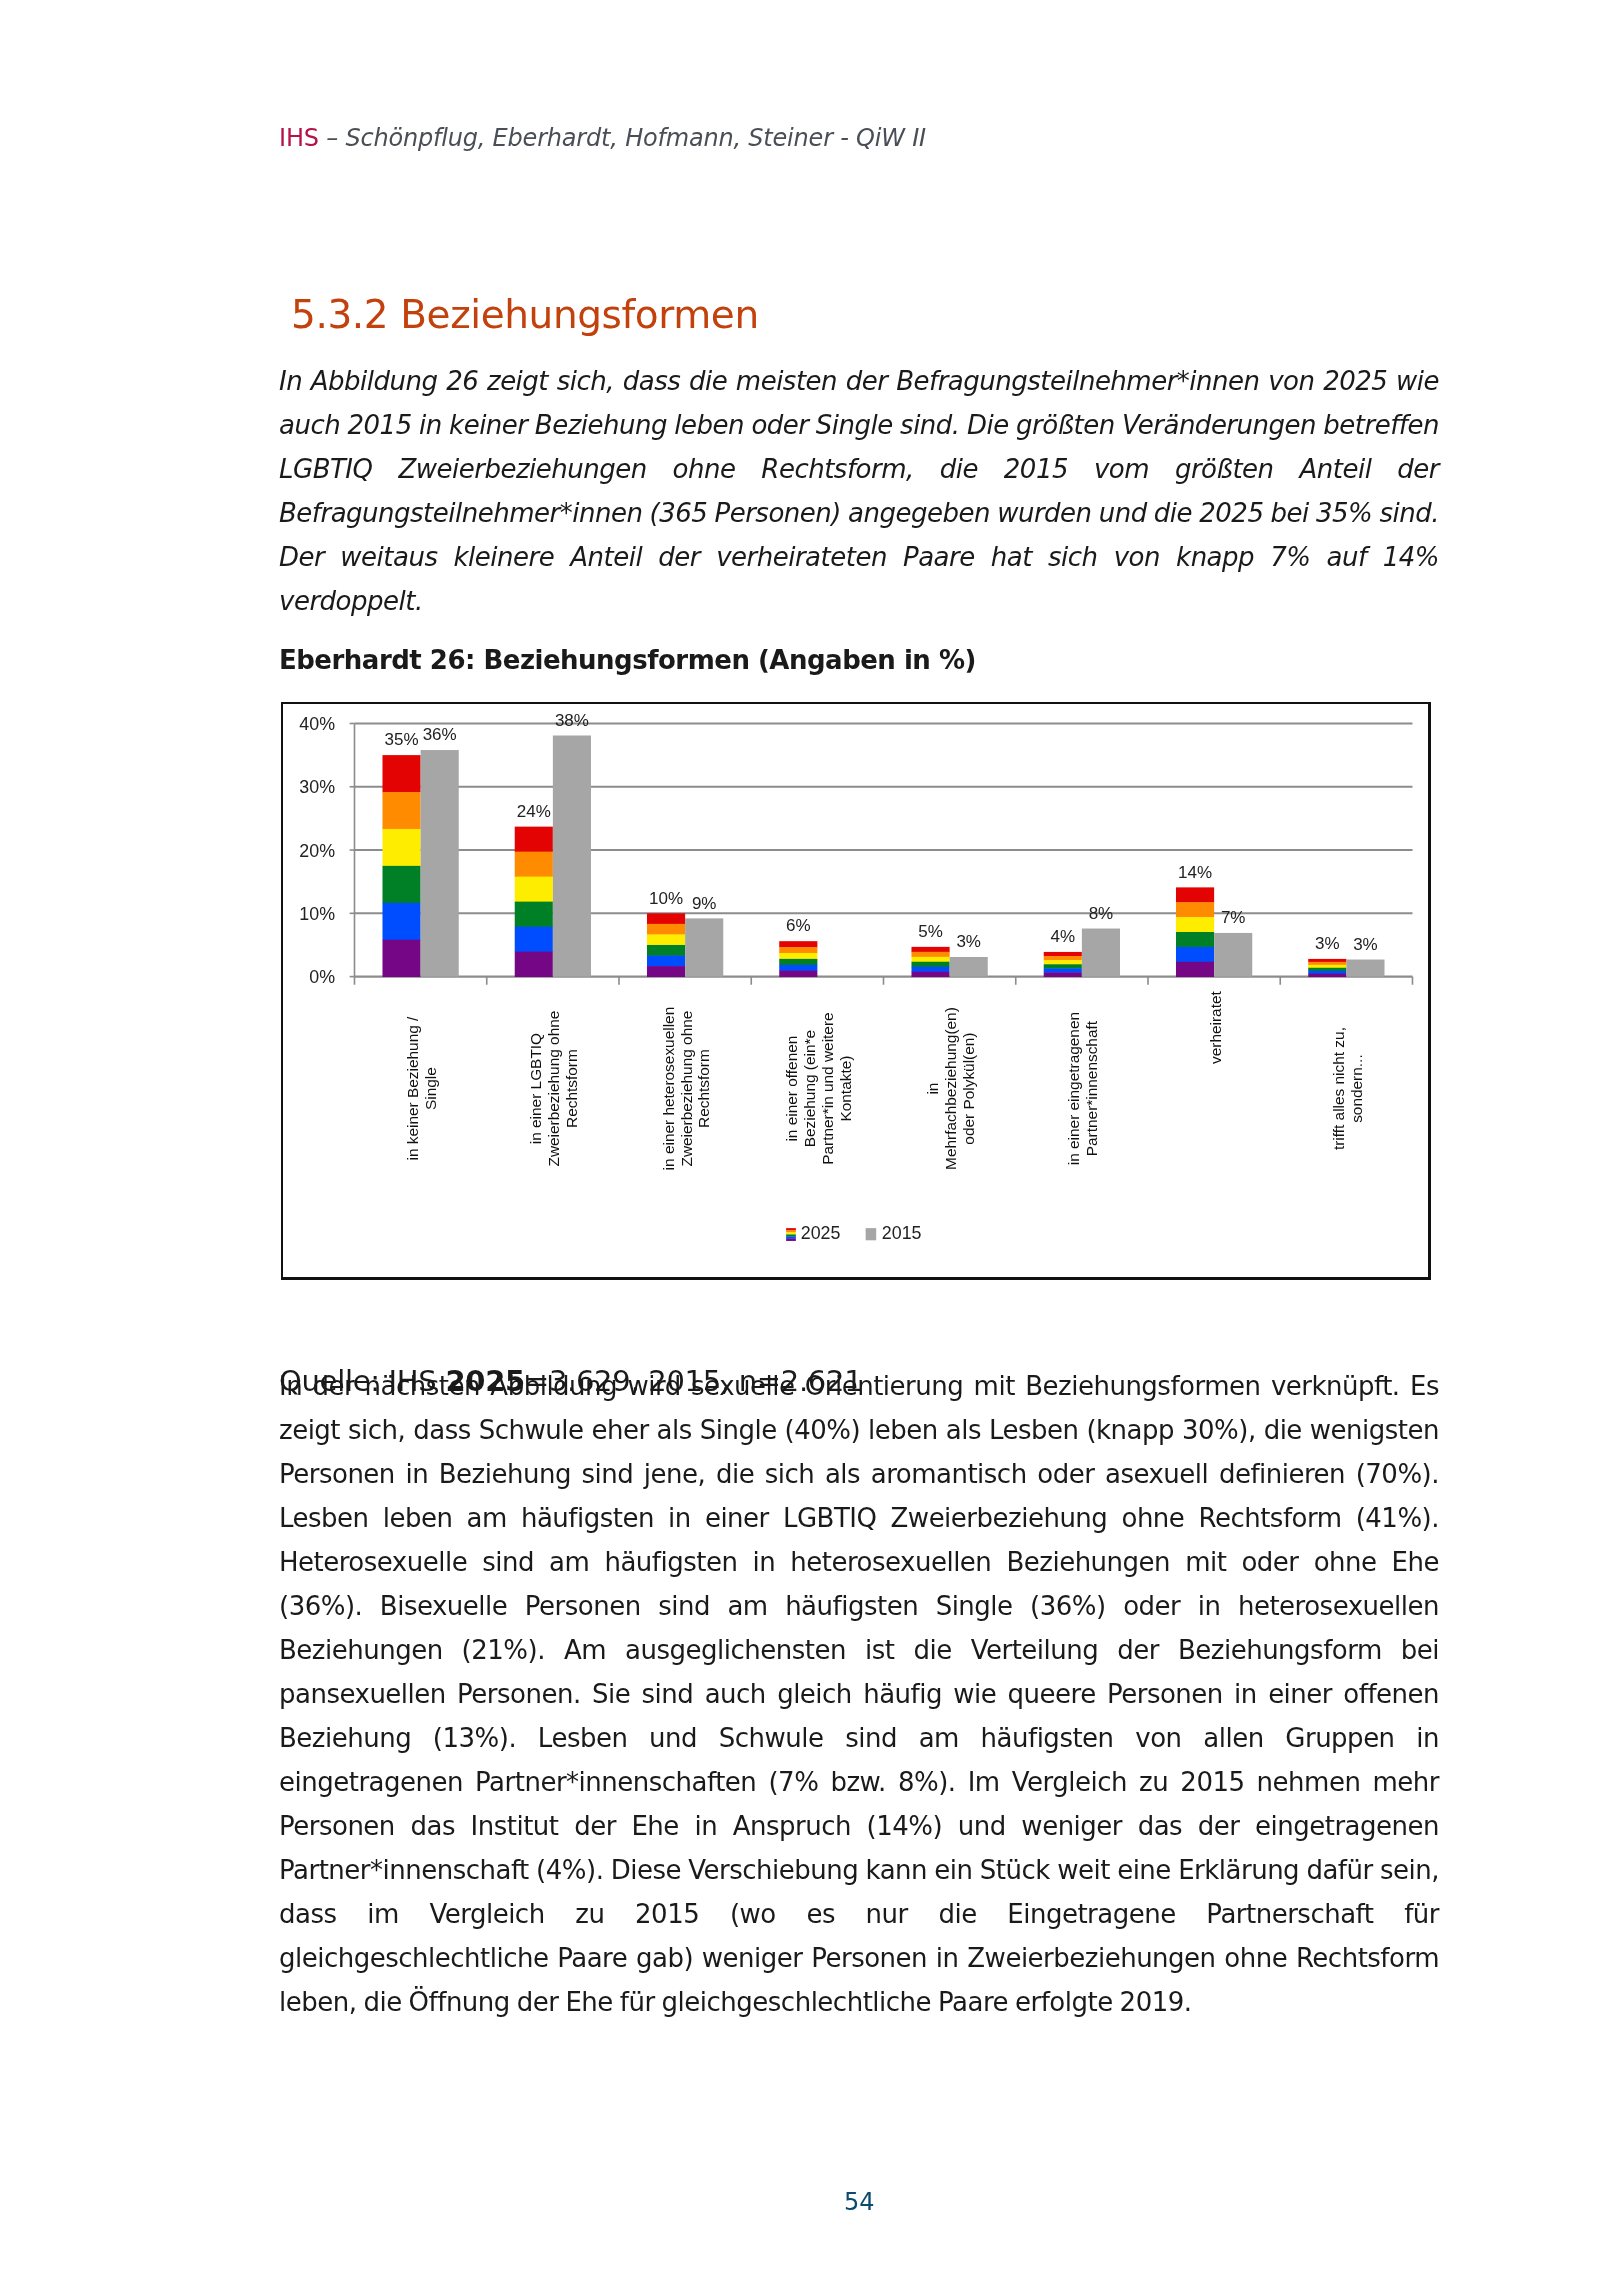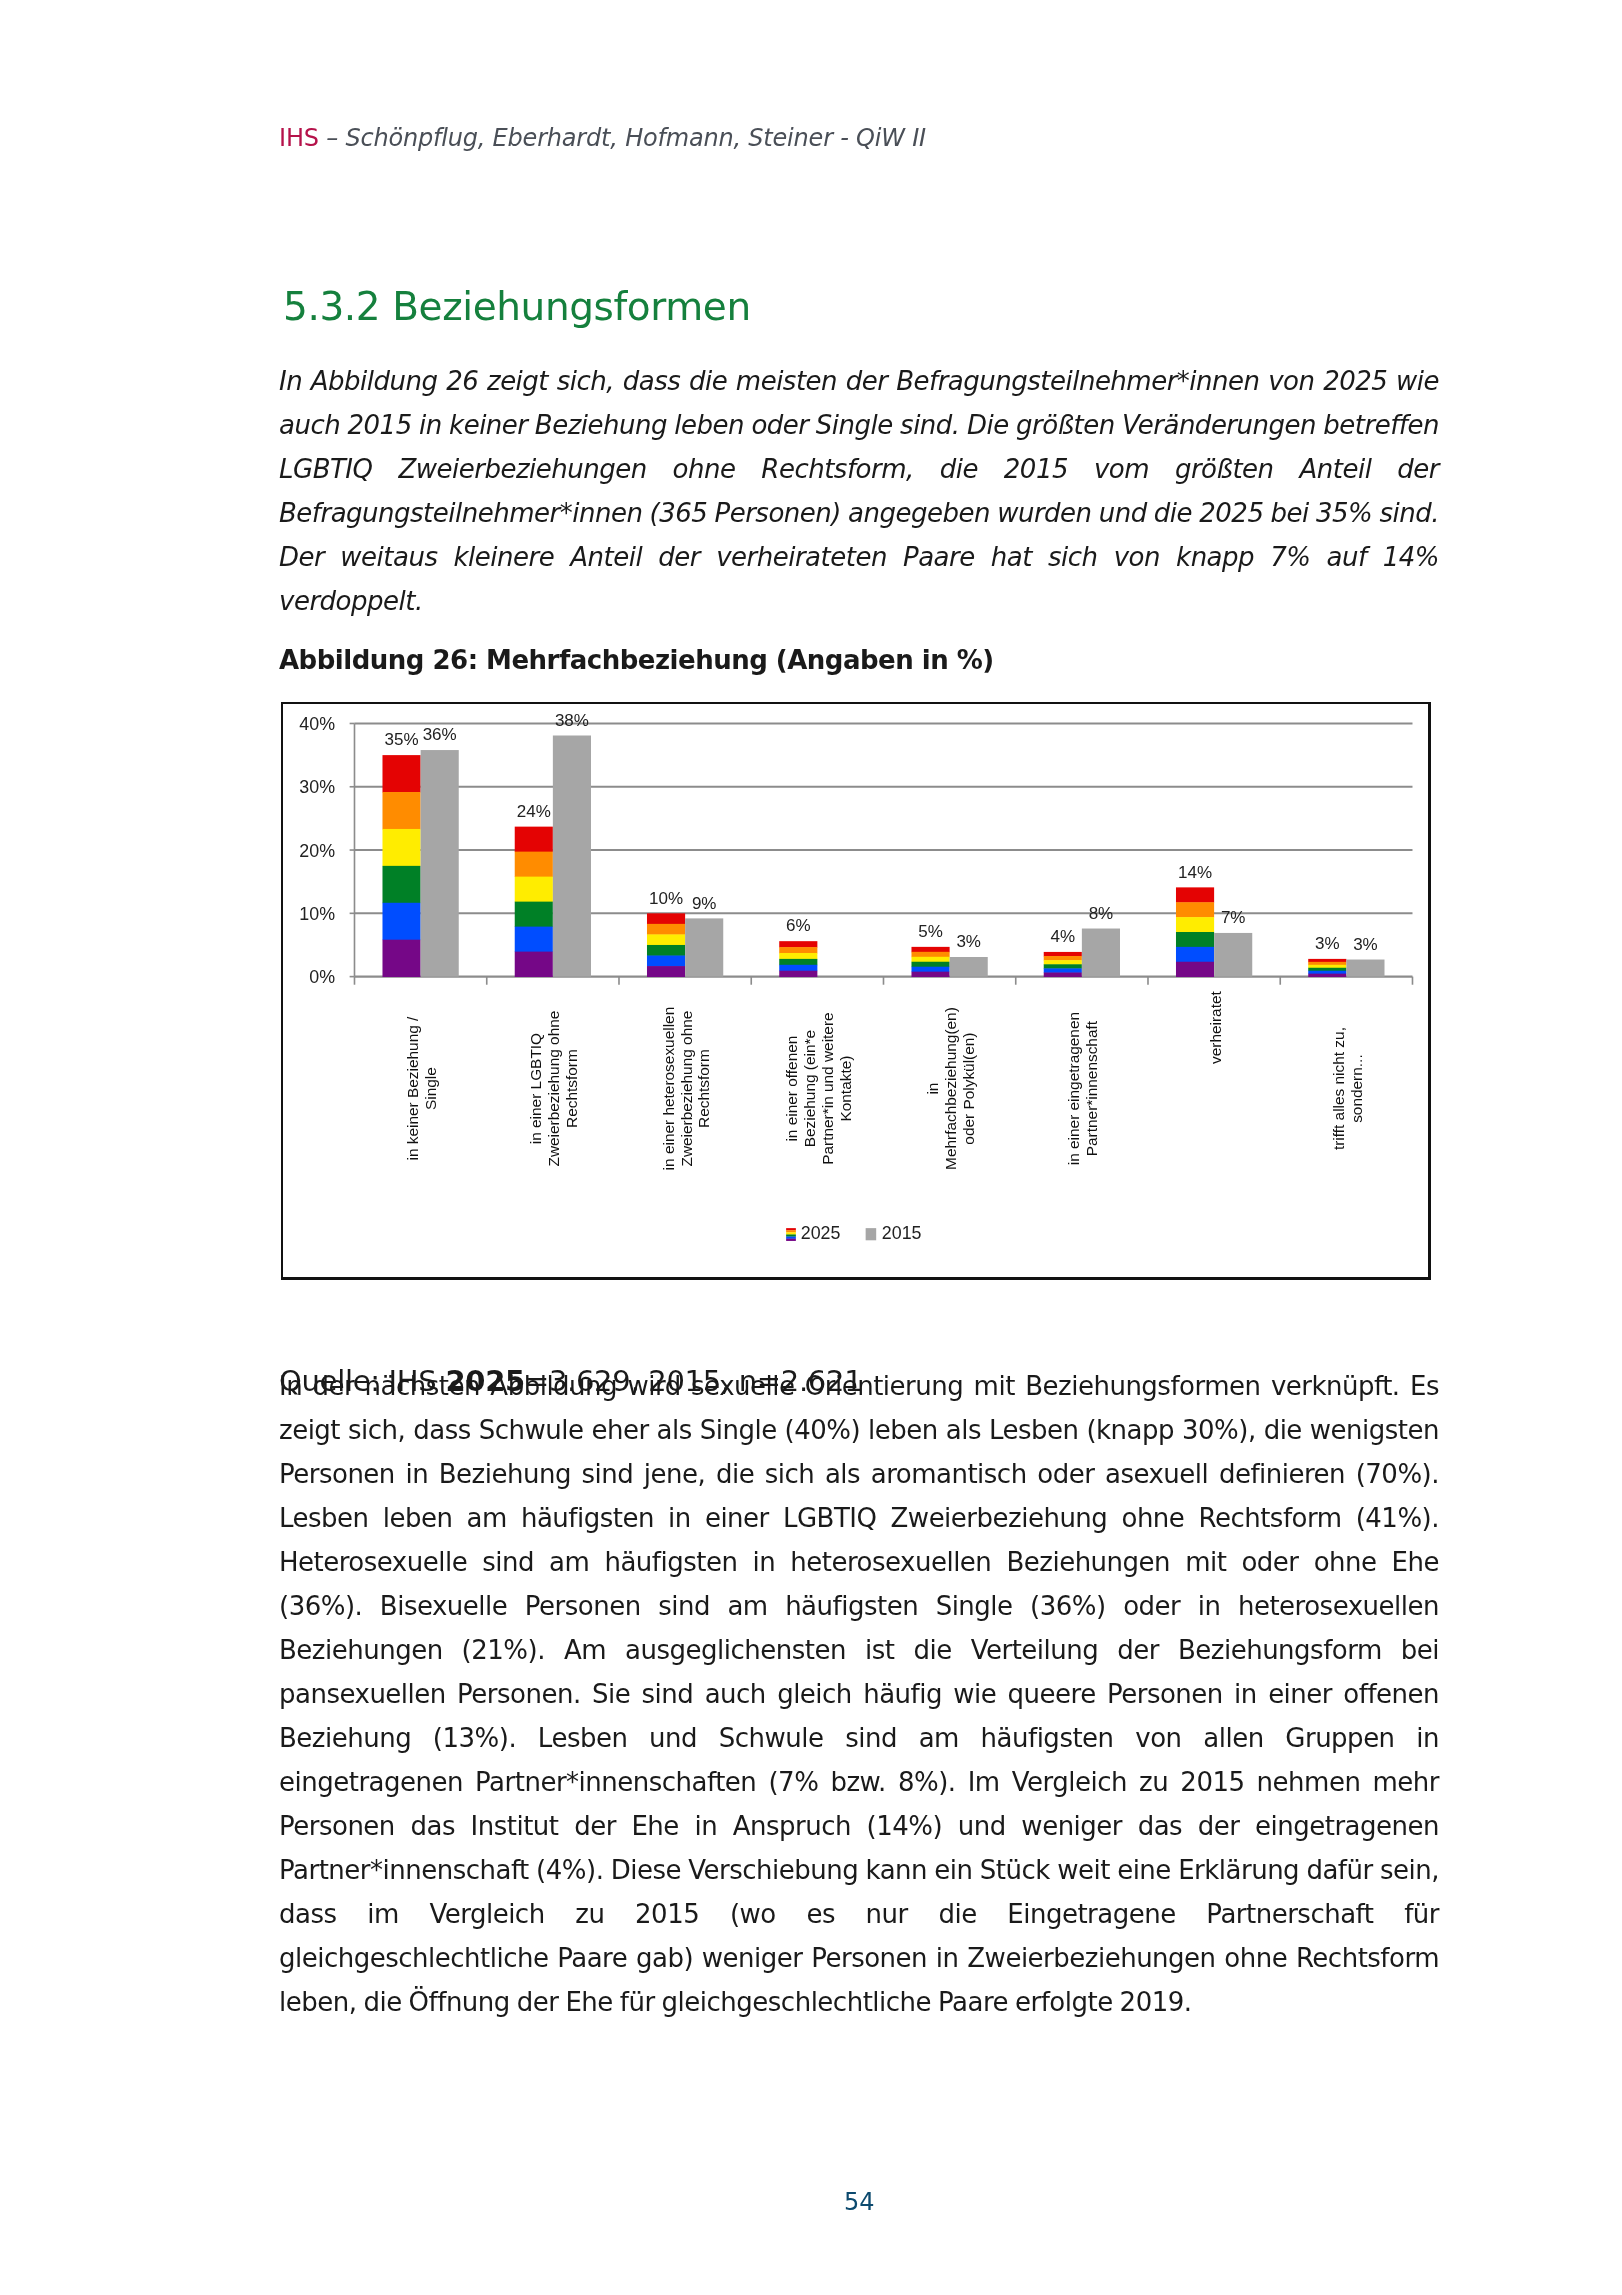--- a/index.html
+++ b/index.html
@@ -1,19 +1,19 @@
 <!DOCTYPE html>
 <html style="font-size:13px"><head>
 <meta charset="utf-8">
 <style>
   html, body { margin: 0; padding: 0; background: #ffffff; }
   body { width: 1622px; height: 2295px; position: relative; font-family: "DejaVu Sans", sans-serif; color: #1a1a1a; overflow: hidden; }
   .running-header { position: absolute; left: 279px; top: 104px; font-size: 24px; color: #4a4f57; font-style: italic; letter-spacing: -0.2px; margin-top: 20px; }
   .running-header .brand { color: #b5124a; font-style: normal; }
-  .section-title { position: absolute; left: 279px; top: 280px; font-size: 39px; color: #15803d; font-weight: normal; margin: 4px; letter-spacing: -0.4px; }
+  .section-title { position: absolute; left: 279px; top: 280px; font-size: 39px; color: #c2410c; font-weight: normal; margin: 12px; letter-spacing: -0.4px; }
   .para { position: absolute; left: 279px; width: 1160px; font-size: 26px; line-height: 44px; text-align: justify; margin: 0; letter-spacing: -0.5px; word-spacing: -0.8px; }
   .para1 { top: 359px; font-style: italic; }
   .para2 { top: 1364px; }
   .figure-caption { position: absolute; left: 279px; top: 645px; font-size: 26px; font-weight: bold; letter-spacing: -0.5px; margin: 0; }
   .chart-frame { position: absolute; left: 281px; top: 702px; width: 1150px; height: 578px; border: 2.4px solid #111; border-right-width: 3.2px; border-bottom-width: 3.2px; box-sizing: border-box; background: #fff; }
   .chart-frame svg { position: absolute; left: 0; top: 0; }
   .source { position: absolute; left: 279px; top: 1364px; font-size: 29px; letter-spacing: -0.3px; }
   .source b { font-weight: bold; }
   .page-number { position: absolute; left: 844px; top: 2140px; font-size: 24px; color: #0c4a6e; margin-top: 48px; }
   svg text { font-family: "Liberation Sans", "DejaVu Sans", sans-serif; }
@@ -22,21 +22,21 @@
 <body>
 
 <div class="running-header">
   <span class="brand">IHS</span><span> – Schönpflug, Eberhardt, Hofmann, Steiner - QiW II</span>
 </div>
 
 <h2 class="section-title">5.3.2 Beziehungsformen</h2>
 
 <p class="para para1">In Abbildung 26 zeigt sich, dass die meisten der Befragungsteilnehmer*innen von 2025 wie auch 2015 in keiner Beziehung leben oder Single sind. Die größten Veränderungen betreffen LGBTIQ Zweierbeziehungen ohne Rechtsform, die 2015 vom größten Anteil der Befragungsteilnehmer*innen (365 Personen) angegeben wurden und die 2025 bei 35% sind. Der weitaus kleinere Anteil der verheirateten Paare hat sich von knapp 7% auf 14% verdoppelt.</p>
 
-<p class="figure-caption">Abbildung 26: Mehrfachbeziehung (Angaben in %)</p>
+<p class="figure-caption">Eberhardt 26: Beziehungsformen (Angaben in %)</p>
 
 <div class="chart-frame">
   <svg id="chart" width="1145" height="572" xmlns="http://www.w3.org/2000/svg" viewBox="0 0 1411 705">
       <line x1="88" x2="1392" y1="336" y2="336" stroke="#8c8c8c" stroke-width="2.5"></line>
       <line x1="82" x2="88" y1="336" y2="336" stroke="#8c8c8c" stroke-width="2"></line>
       <text x="64" y="344" text-anchor="end" font-size="22" fill="#222">0%</text>
       <line x1="88" x2="1392" y1="258" y2="258" stroke="#8c8c8c" stroke-width="2.5"></line>
       <line x1="82" x2="88" y1="258" y2="258" stroke="#8c8c8c" stroke-width="2"></line>
       <text x="64" y="266" text-anchor="end" font-size="22" fill="#222">10%</text>
       <line x1="88" x2="1392" y1="180" y2="180" stroke="#8c8c8c" stroke-width="2.5"></line>

